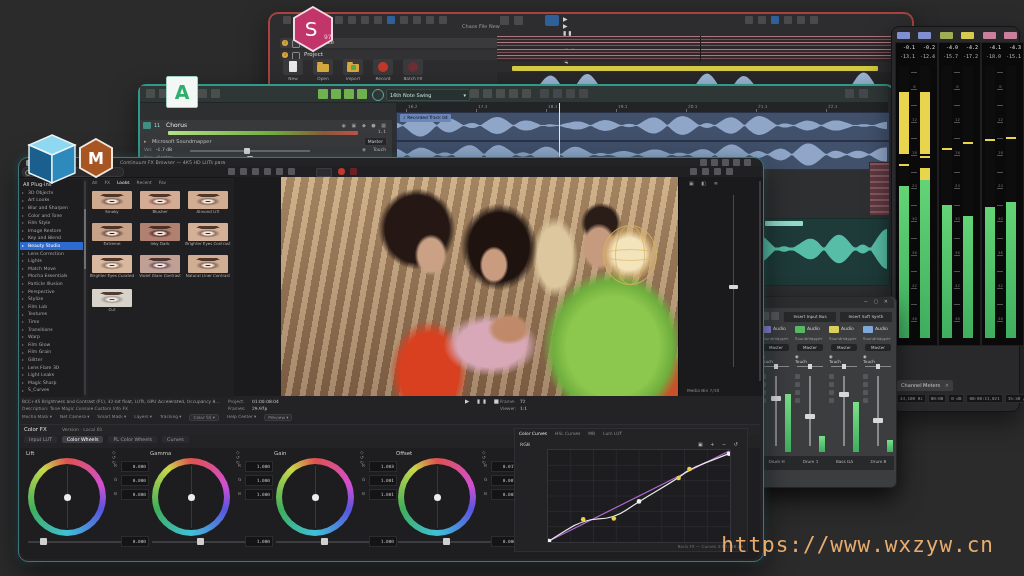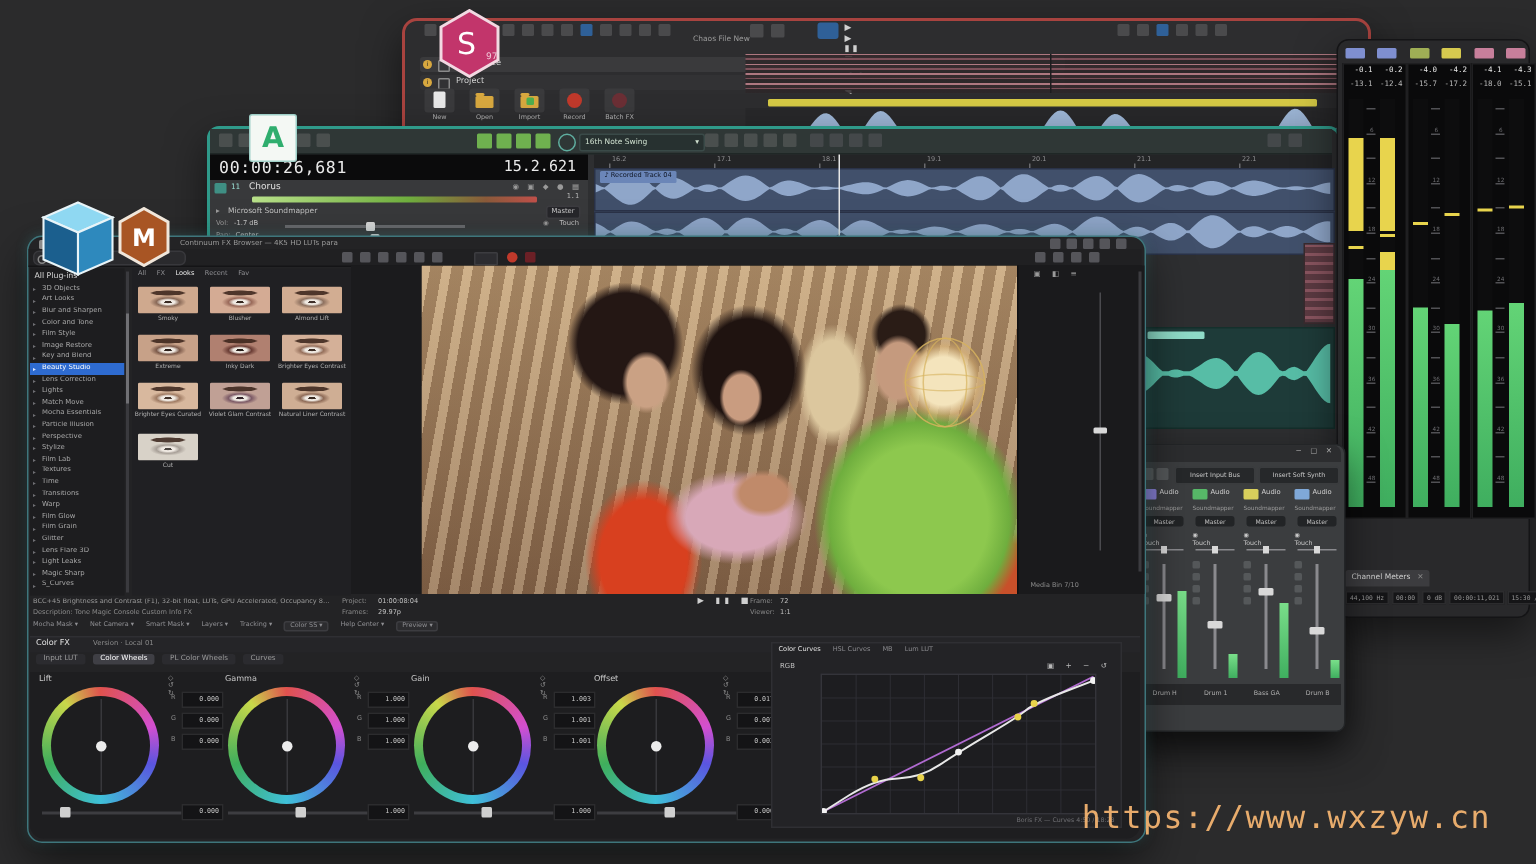--- a/index.html
+++ b/index.html
@@ -119,24 +119,20 @@
         <div style="position: absolute; left: 566px; top: 89px; width: 9px; height: 9px; background: rgb(68, 72, 74); border-radius: 1px;"></div>
         <div style="position: absolute; left: 579px; top: 89px; width: 9px; height: 9px; background: rgb(68, 72, 74); border-radius: 1px;"></div>
         <div style="position: absolute; left: 845px; top: 89px; width: 9px; height: 9px; background: rgb(68, 72, 74); border-radius: 1px;"></div>
         <div style="position: absolute; left: 859px; top: 89px; width: 9px; height: 9px; background: rgb(68, 72, 74); border-radius: 1px;"></div>
       </div>
     <div class="a" style="left:386px;top:89px;width:76px;height:10px;background:#273130;border:1px solid #3a4a48;border-radius:2px;
                 font-size:5px;color:#cfe0cf;line-height:10px;padding:0 3px;">
       <span>16th Note Swing</span> <span style="float:right">▾</span>
     </div>
 
-    <div class="a" style="left:140px;top:103px;width:252px;height:17px;background:#0b0b0c;border-bottom:1px solid #1e1e20;">
-      <span class="mono" style="position:absolute;left:6px;top:2px;font-size:11px;color:#eaeaea;letter-spacing:.5px;">00:00:26,681</span>
-      <span class="mono" style="position:absolute;right:8px;top:3px;font-size:10px;color:#eaeaea;">15.2.621</span>
-    </div>
 
     <div class="a" style="left:140px;top:120px;width:252px;height:42px;background:#38393b;">
       <span class="a" style="left:3px;top:2px;width:8px;height:7px;background:#3f8f84;border-radius:1px;"></span>
       <span class="a mono" style="left:14px;top:2px;font-size:5px;color:#9adfd4;">11</span>
       <span class="a" style="left:26px;top:1px;font-size:6px;color:#e0e0e0;">Chorus</span>
       <span class="a" id="track-btns" style="right:4px;top:2px;font-size:5px;color:#9a9a9a;letter-spacing:2px;">◉ ▣ ◆ ● ▦</span>
       <div class="a" style="left:28px;top:11px;width:190px;height:4px;border-radius:1px;background:linear-gradient(90deg,#b8e08a,#6fae3e 55%,#8a5a3a 82%,#c0504a);"></div>
       <span class="a mono" style="right:6px;top:9px;font-size:4.5px;color:#b8b8b8;">1.1</span>
       <span class="a" style="left:4px;top:18px;font-size:5px;color:#9a9a9a;">▸</span>
       <span class="a" style="left:12px;top:18px;font-size:5px;color:#c0c0c0;">Microsoft Soundmapper</span>

